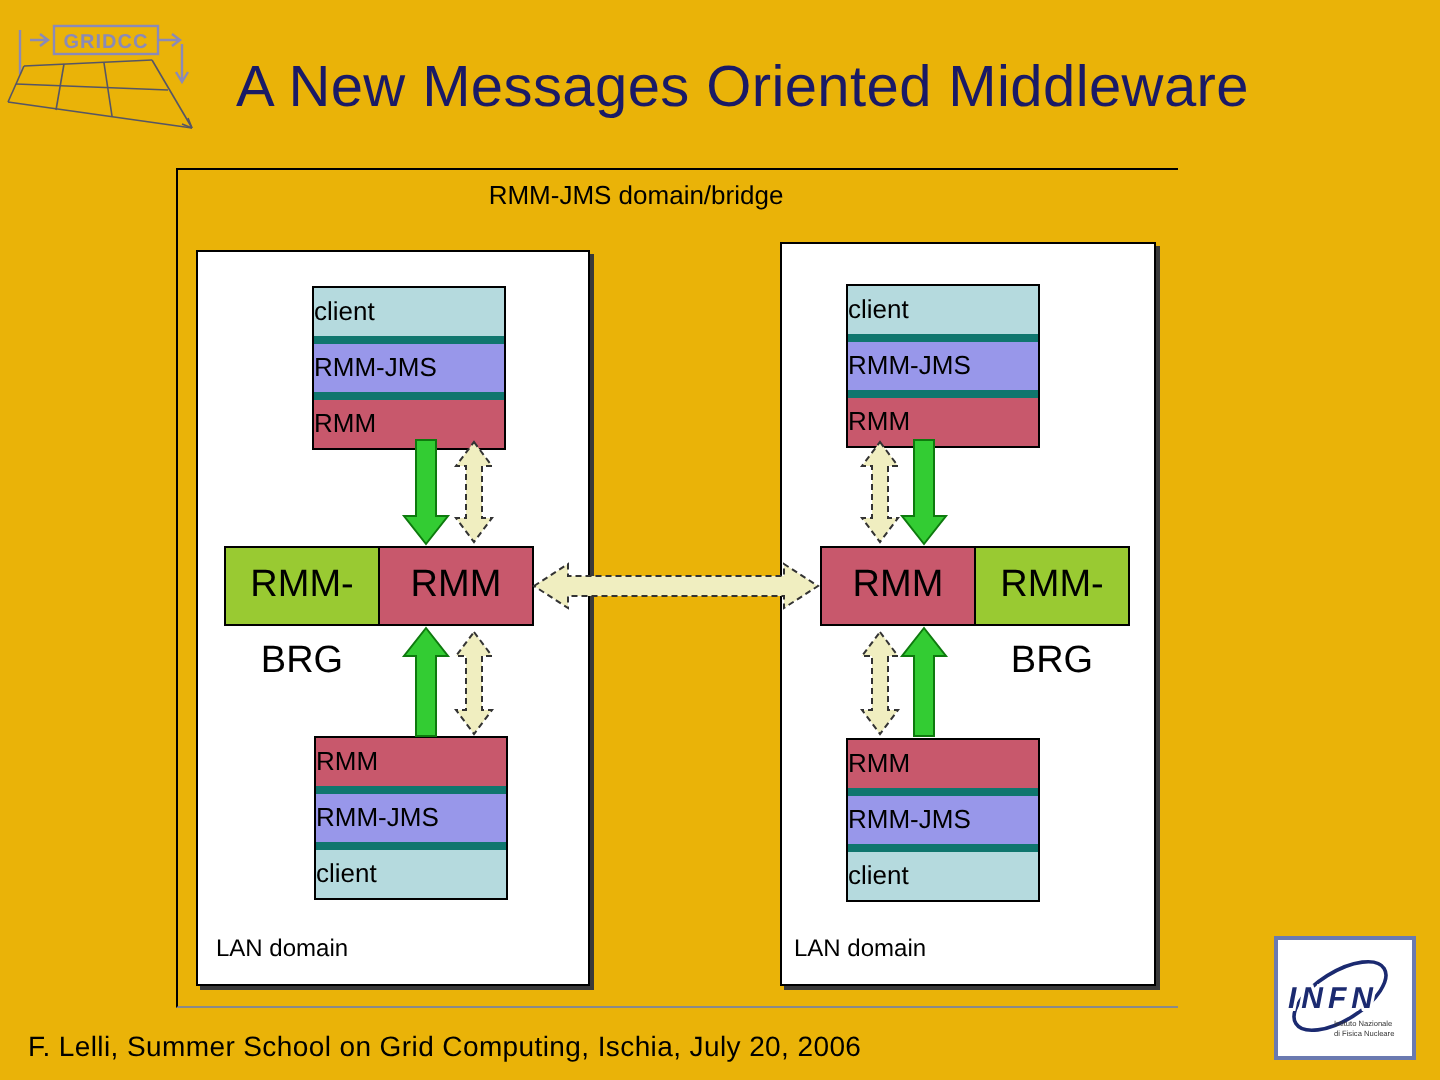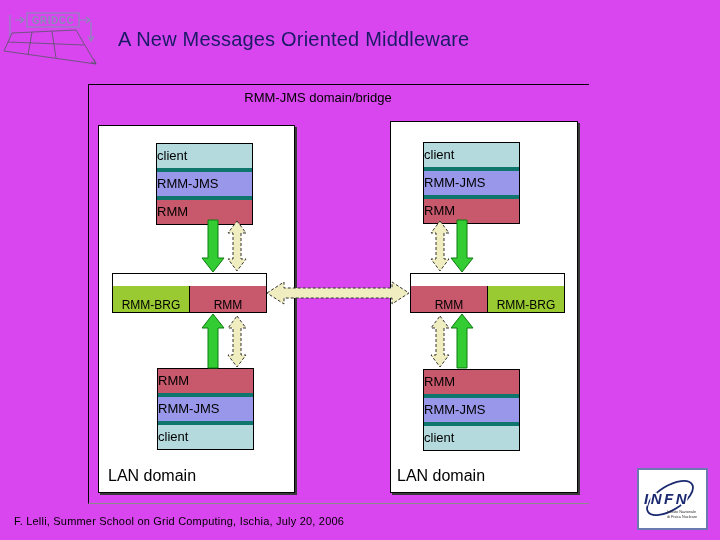--- a/index.html
+++ b/index.html
@@ -1,65 +1,65 @@
 <!DOCTYPE html>
 <html><head>
 <meta charset="utf-8">
 <style>
   html,body{margin:0;padding:0;background:#fff;}
   #slide{
-    position:relative;width:720px;height:540px;background:#d946ef;
+    position:relative;width:720px;height:540px;background:#eab308;
     font-family:"Liberation Sans",sans-serif;overflow:hidden;
   }
   .abs{position:absolute;}
   
   #title{
     left:118px;top:28px;width:580px;
-    font-size:20px;color:#1a1a66;letter-spacing:0.2px;white-space:nowrap;
+    font-size:29px;color:#1a1a66;letter-spacing:0.2px;white-space:nowrap;
   }
   
   #outer-box{
     left:88px;top:84px;width:500px;height:418px;
     border-top:1px solid #000;border-left:1px solid #000;border-bottom:1px solid #8a8a8a;
     background:transparent;
   }
   #broker-label{
     left:88px;top:90px;width:460px;text-align:center;
     font-size:13px;color:#000;
   }
   
   .lan-box{
     background:#fff;border:1px solid #000;box-shadow:2px 2px 0 #3a3a3a;
   }
   #lan-left{left:98px;top:125px;width:195px;height:366px;}
   #lan-right{left:390px;top:121px;width:186px;height:370px;}
-  .lan-label{font-size:16px;color:#000;}
+  .lan-label{font-size:12px;color:#000;}
   #lan-label-left{left:108px;top:467px;}
   #lan-label-right{left:397px;top:467px;}
   
   .stack{width:95px;border:1px solid #000;background:#fff;}
   .stack .row{
     height:24px;line-height:24px;text-align:left;font-size:13px;color:#000;
   }
   .stack .row + .row{border-top:4px solid #0f766e;}
   #stack-left-top{left:156px;top:143px;}
   #stack-left-bottom{left:157px;top:368px;}
   #stack-right-top{left:423px;top:142px;}
   #stack-right-bottom{left:423px;top:369px;}
   
   .mid{display:flex;border:1px solid #000;height:38px;}
   .mid .cell{
-    width:76px;line-height:38px;text-align:center;font-size:12px;color:#000;margin-top:12px;
+    width:76px;line-height:38px;text-align:center;font-size:19px;color:#000;
   }
   .mid .cell + .cell{border-left:1px solid #000;}
   #mid-left{left:112px;top:273px;}
   #mid-right{left:410px;top:273px;}
   
   #footer{
-    left:14px;top:515px;font-size:11px;color:#000;letter-spacing:0.2px;
+    left:14px;top:515px;font-size:14px;color:#000;letter-spacing:0.2px;
   }
   #arrow-layer{left:0;top:0;width:720px;height:540px;pointer-events:none;}
   #gridcc-logo{left:2px;top:4px;}
   #infn-logo{left:637px;top:468px;}
 </style>
 </head>
 <body>
 
 <div id="slide">
 

